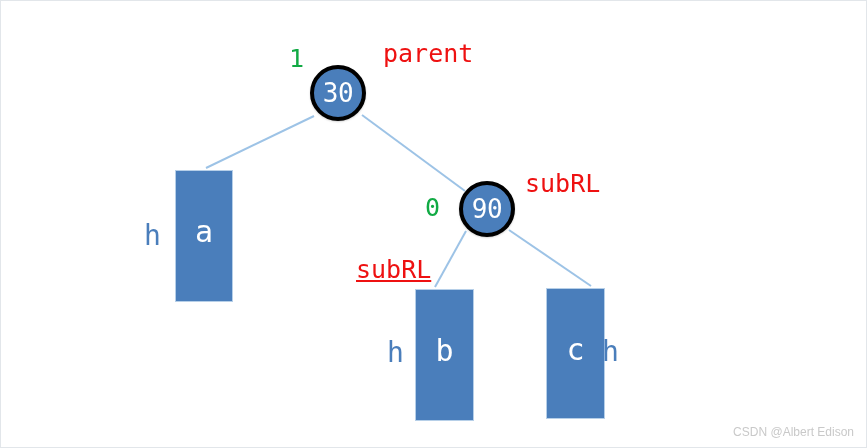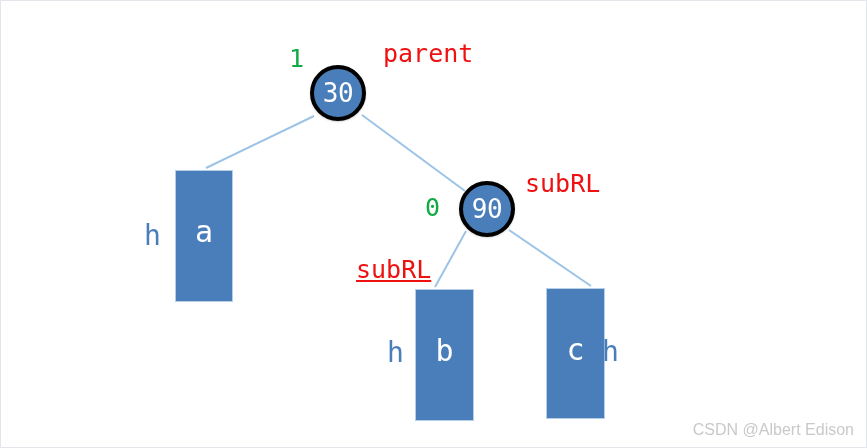--- a/index.html
+++ b/index.html
@@ -65,21 +65,21 @@
     white-space: nowrap;
   }
   .label-red   { color: #ee1111; }
   .label-green { color: #11aa44; }
   .label-blue  { color: #4a7ebb; font-size: 28px; }
   .watermark {
     position: absolute;
     right: 12px;
     bottom: 8px;
     color: #c9c9c9;
-    font-size: 16px;
+    font-size: 12px;
     font-family: "Liberation Sans", sans-serif;
     white-space: nowrap;
   }
 </style>
 </head>
 <body>
 
 <div id="canvas">
 
   <svg id="edges" viewBox="0 0 867 448" xmlns="http://www.w3.org/2000/svg">

